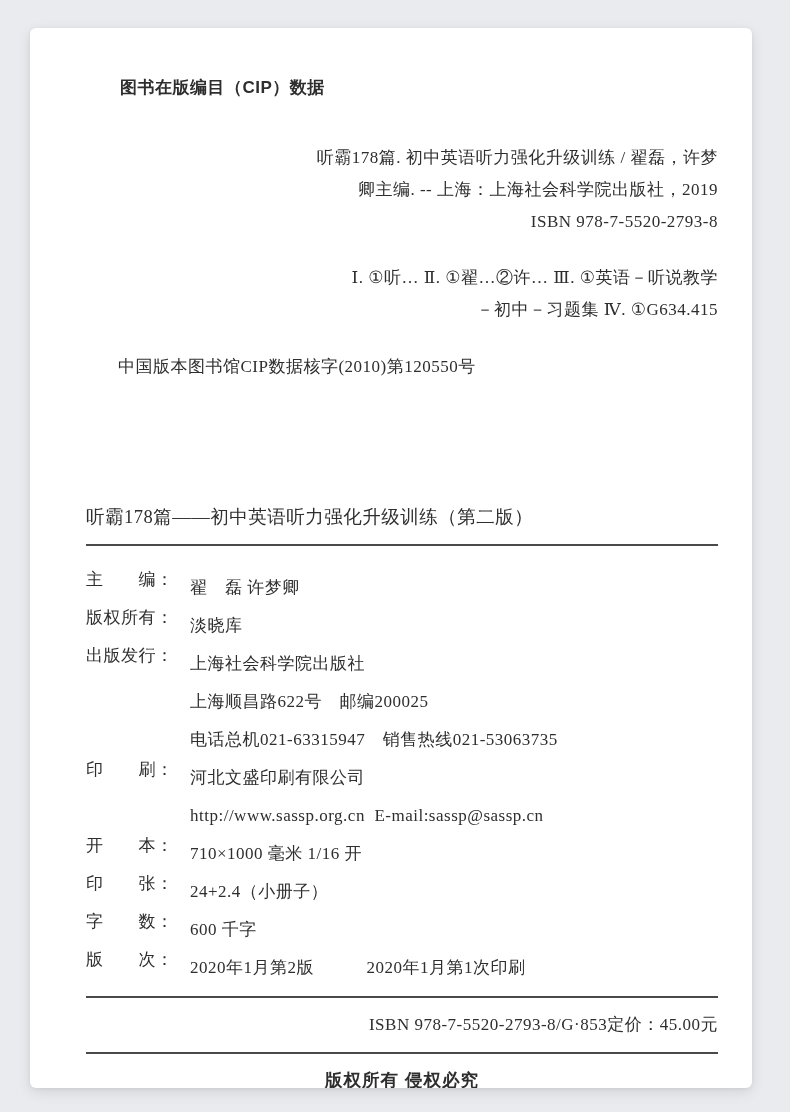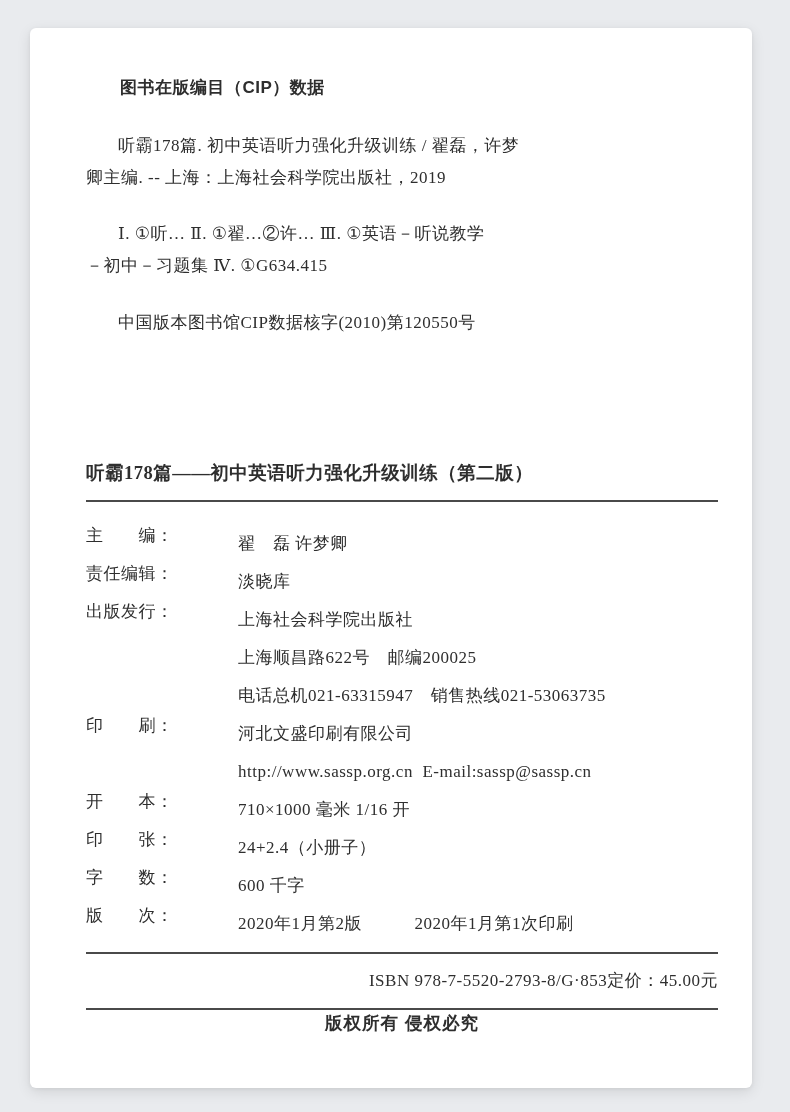--- a/index.html
+++ b/index.html
@@ -27,105 +27,108 @@
 
   .cip-header {
     font-family: "Liberation Sans", "DejaVu Sans", sans-serif;
     font-weight: bold;
     font-size: 17px;
     letter-spacing: 0.5px;
     margin: 0 0 0 34px;
     line-height: 20px;
   }
   .cip-block {
-    margin-top: 32px;
+    margin-top: 44px;
     font-size: 17px;
     line-height: 32px;
     letter-spacing: 0.5px;
+    text-align: right;
   }
   .indent { padding-left: 32px; }
   .cip-class { margin-top: 24px; }
   .cip-registry {
     margin-top: 25px;
     font-size: 17px;
     line-height: 32px;
     letter-spacing: 0.5px;
   }
   .book-title {
     margin-top: 122px;
     font-size: 18.5px;
-    font-weight: bold;
+    font-weight: normal;
     letter-spacing: 0.5px;
     line-height: 24px;
   }
   .rule {
     border: none;
     border-top: 2px solid #4a4a4a;
     margin: 0;
     width: 632px;
   }
   .rule-title { margin-top: 15px; }
 
   .colophon { margin-top: 19px; font-size: 17px; letter-spacing: 0.5px; }
-  .col-row { display: flex; line-height: 30px; gap: 48px; }
+  .col-row { display: flex; line-height: 30px; }
   .col-label {
     flex: 0 0 104px;
     white-space: pre;
   }
   .col-value { white-space: pre; margin-top: 8px; }
 
   .rule-mid { margin-top: 13px; }
   .isbn-row {
     display: flex;
     justify-content: flex-end;
     align-items: baseline;
     font-size: 17px;
     letter-spacing: 0.5px;
     line-height: 30px;
     margin-top: 12px;
     width: 632px;
   }
   .rule-bottom { margin-top: 12px; }
   .copyright {
+    margin-top: 13px;
     text-align: center;
     font-family: "Liberation Sans", "DejaVu Sans", sans-serif;
     font-weight: bold;
     font-size: 17.5px;
     letter-spacing: 1px;
     line-height: 26px;
   }
 </style>
 </head>
 <body>
 
 <div class="page-card">
   <div class="content">
 
     <div class="cip-header">图书在版编目（CIP）数据</div>
 
     <div class="cip-block">
       <div class="indent">听霸178篇. 初中英语听力强化升级训练 / 翟磊，许梦</div>
       <div>卿主编. -- 上海：上海社会科学院出版社，2019</div>
+      <div class="indent">ISBN 978-7-5520-2793-8</div>
       <div class="indent cip-class">Ⅰ. ①听… Ⅱ. ①翟…②许… Ⅲ. ①英语－听说教学</div>
       <div>－初中－习题集 Ⅳ. ①G634.415</div>
     </div>
 
     <div class="cip-registry indent">中国版本图书馆CIP数据核字(2010)第120550号</div>
 
     <div class="book-title">听霸178篇——初中英语听力强化升级训练（第二版）</div>
 
     <hr class="rule rule-title">
 
     <div class="colophon">
       <div class="col-row">
         <span class="col-label">主　　编：</span>
         <span class="col-value">翟　磊 许梦卿</span>
       </div>
       <div class="col-row">
-        <span class="col-label">责任编辑：</span>
+        <span class="col-label">版权所有：</span>
         <span class="col-value">淡晓库</span>
       </div>
       <div class="col-row">
         <span class="col-label">出版发行：</span>
         <span class="col-value">上海社会科学院出版社</span>
       </div>
       <div class="col-row">
         <span class="col-label"></span>
         <span class="col-value">上海顺昌路622号　邮编200025</span>
       </div>

